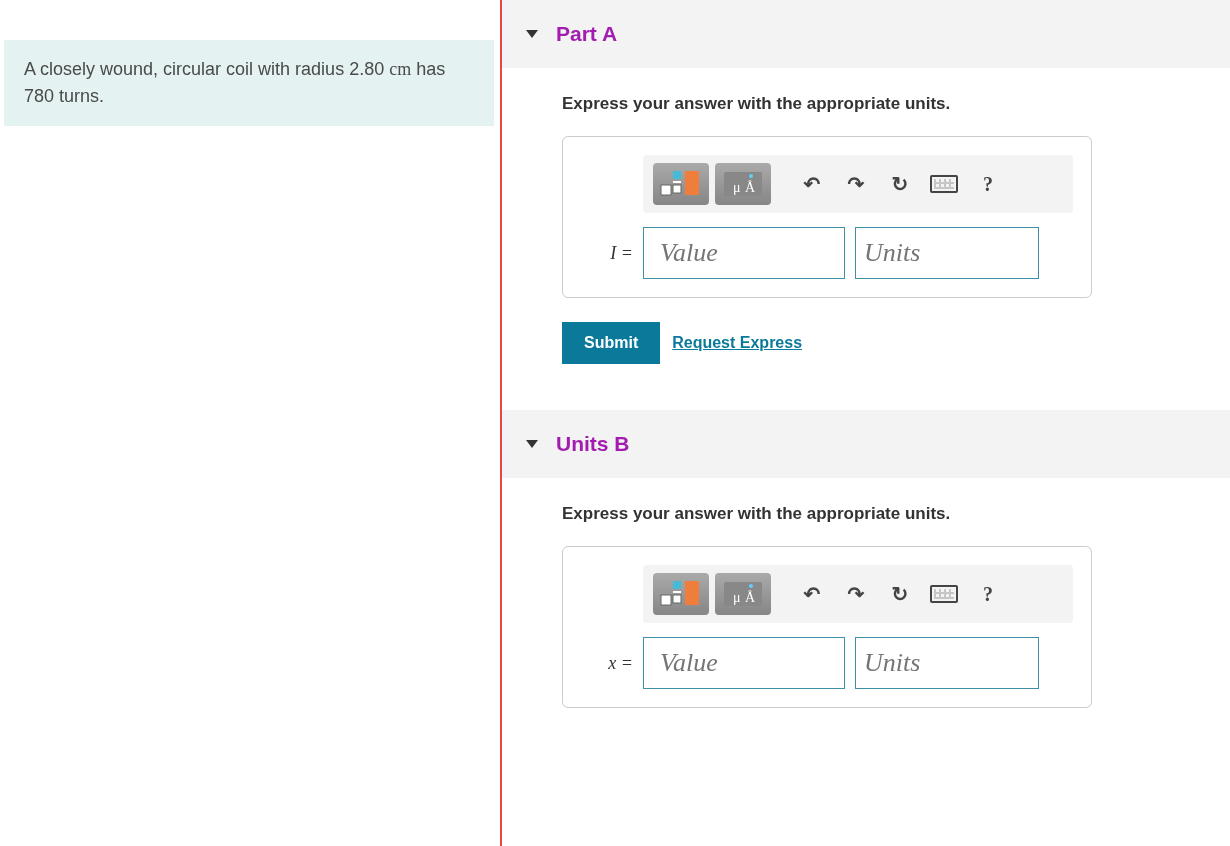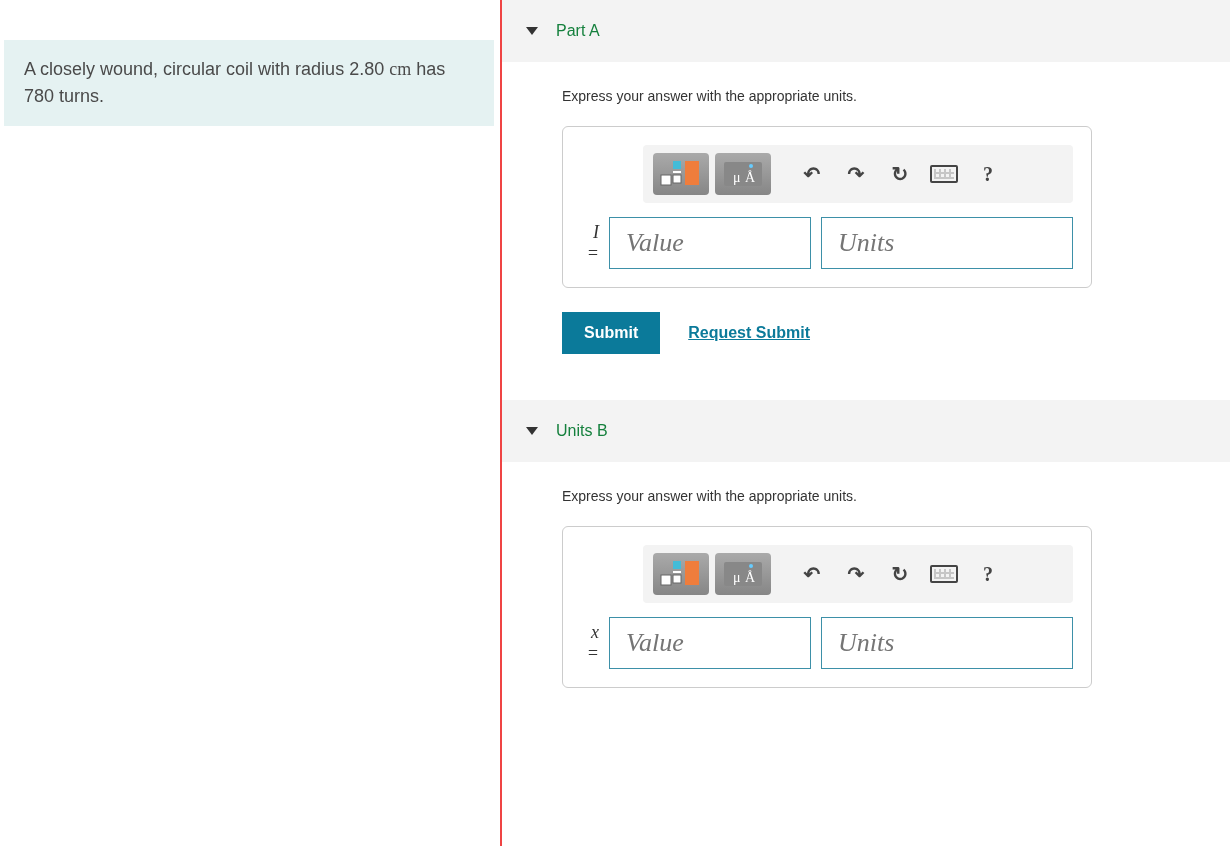--- a/index.html
+++ b/index.html
@@ -32,24 +32,24 @@
       align-items: center;
       gap: 18px;
       cursor: pointer;
     }
     .part-header .chev {
       width: 0; height: 0;
       border-left: 6px solid transparent;
       border-right: 6px solid transparent;
       border-top: 8px solid #333;
     }
-    .part-header .title { font-weight: normal; font-size: 16px; color: #15803d; }
+    .part-header .title { font-weight: bold; font-size: 21px; color: #a21caf; }
     .part-body { padding: 26px 0 36px 60px; }
     .question { font-size: 18px; color: #333; line-height: 1.5; margin-bottom: 14px; max-width: 640px; }
-    .instruction { font-weight: normal; font-size: 14px; margin-bottom: 22px; }
+    .instruction { font-weight: bold; font-size: 17px; margin-bottom: 22px; }
     .answer-area {
       border: 1px solid #ccc;
       border-radius: 6px;
       padding: 18px;
       width: 530px;
     }
     .toolbar-row {
       background: #f3f3f3;
       border-radius: 4px;
       padding: 8px 10px;
@@ -85,22 +85,22 @@
       border: 1px solid #3d90a8;
       height: 52px;
       font-size: 26px;
       font-style: italic;
       font-family: Georgia, 'Times New Roman', serif;
       color: #000000;
       padding: 0 16px;
       background: #fff;
     }
     .value-box { width: 202px; }
-    .units-box { width: 252px; }
-    .actions { margin-top: 24px; display: flex; align-items: center; gap: 28px; }
+    .units-box { width: 184px; padding-left: 8px; }
+    .actions { margin-top: 24px; display: flex; align-items: center; gap: 12px; }
     .submit-btn {
       background: #0b7a9a;
       color: #fff;
       border: none;
       padding: 12px 22px;
       font-size: 16px;
       font-weight: bold;
       cursor: pointer;
     }
     .request-link {
@@ -176,21 +176,21 @@
           </div>
           <div class="input-row">
             <span class="varlabel"><span class="katex-i">I</span> <span class="eq">=</span></span>
             <input class="value-box" placeholder="Value" style="">
             <input class="units-box" placeholder="Units" style="">
           </div>
         </div>
 
         <div class="actions">
           <button class="submit-btn">Submit</button>
-          <a class="request-link">Request Submit</a>
+          <a class="request-link">Request Express</a>
         </div>
       </div>
     </div>
 
     <div class="part-wrap">
       <div class="part-header">
         <span class="chev"></span>
         <span class="title">Units B</span>
       </div>
       <div class="part-body">

